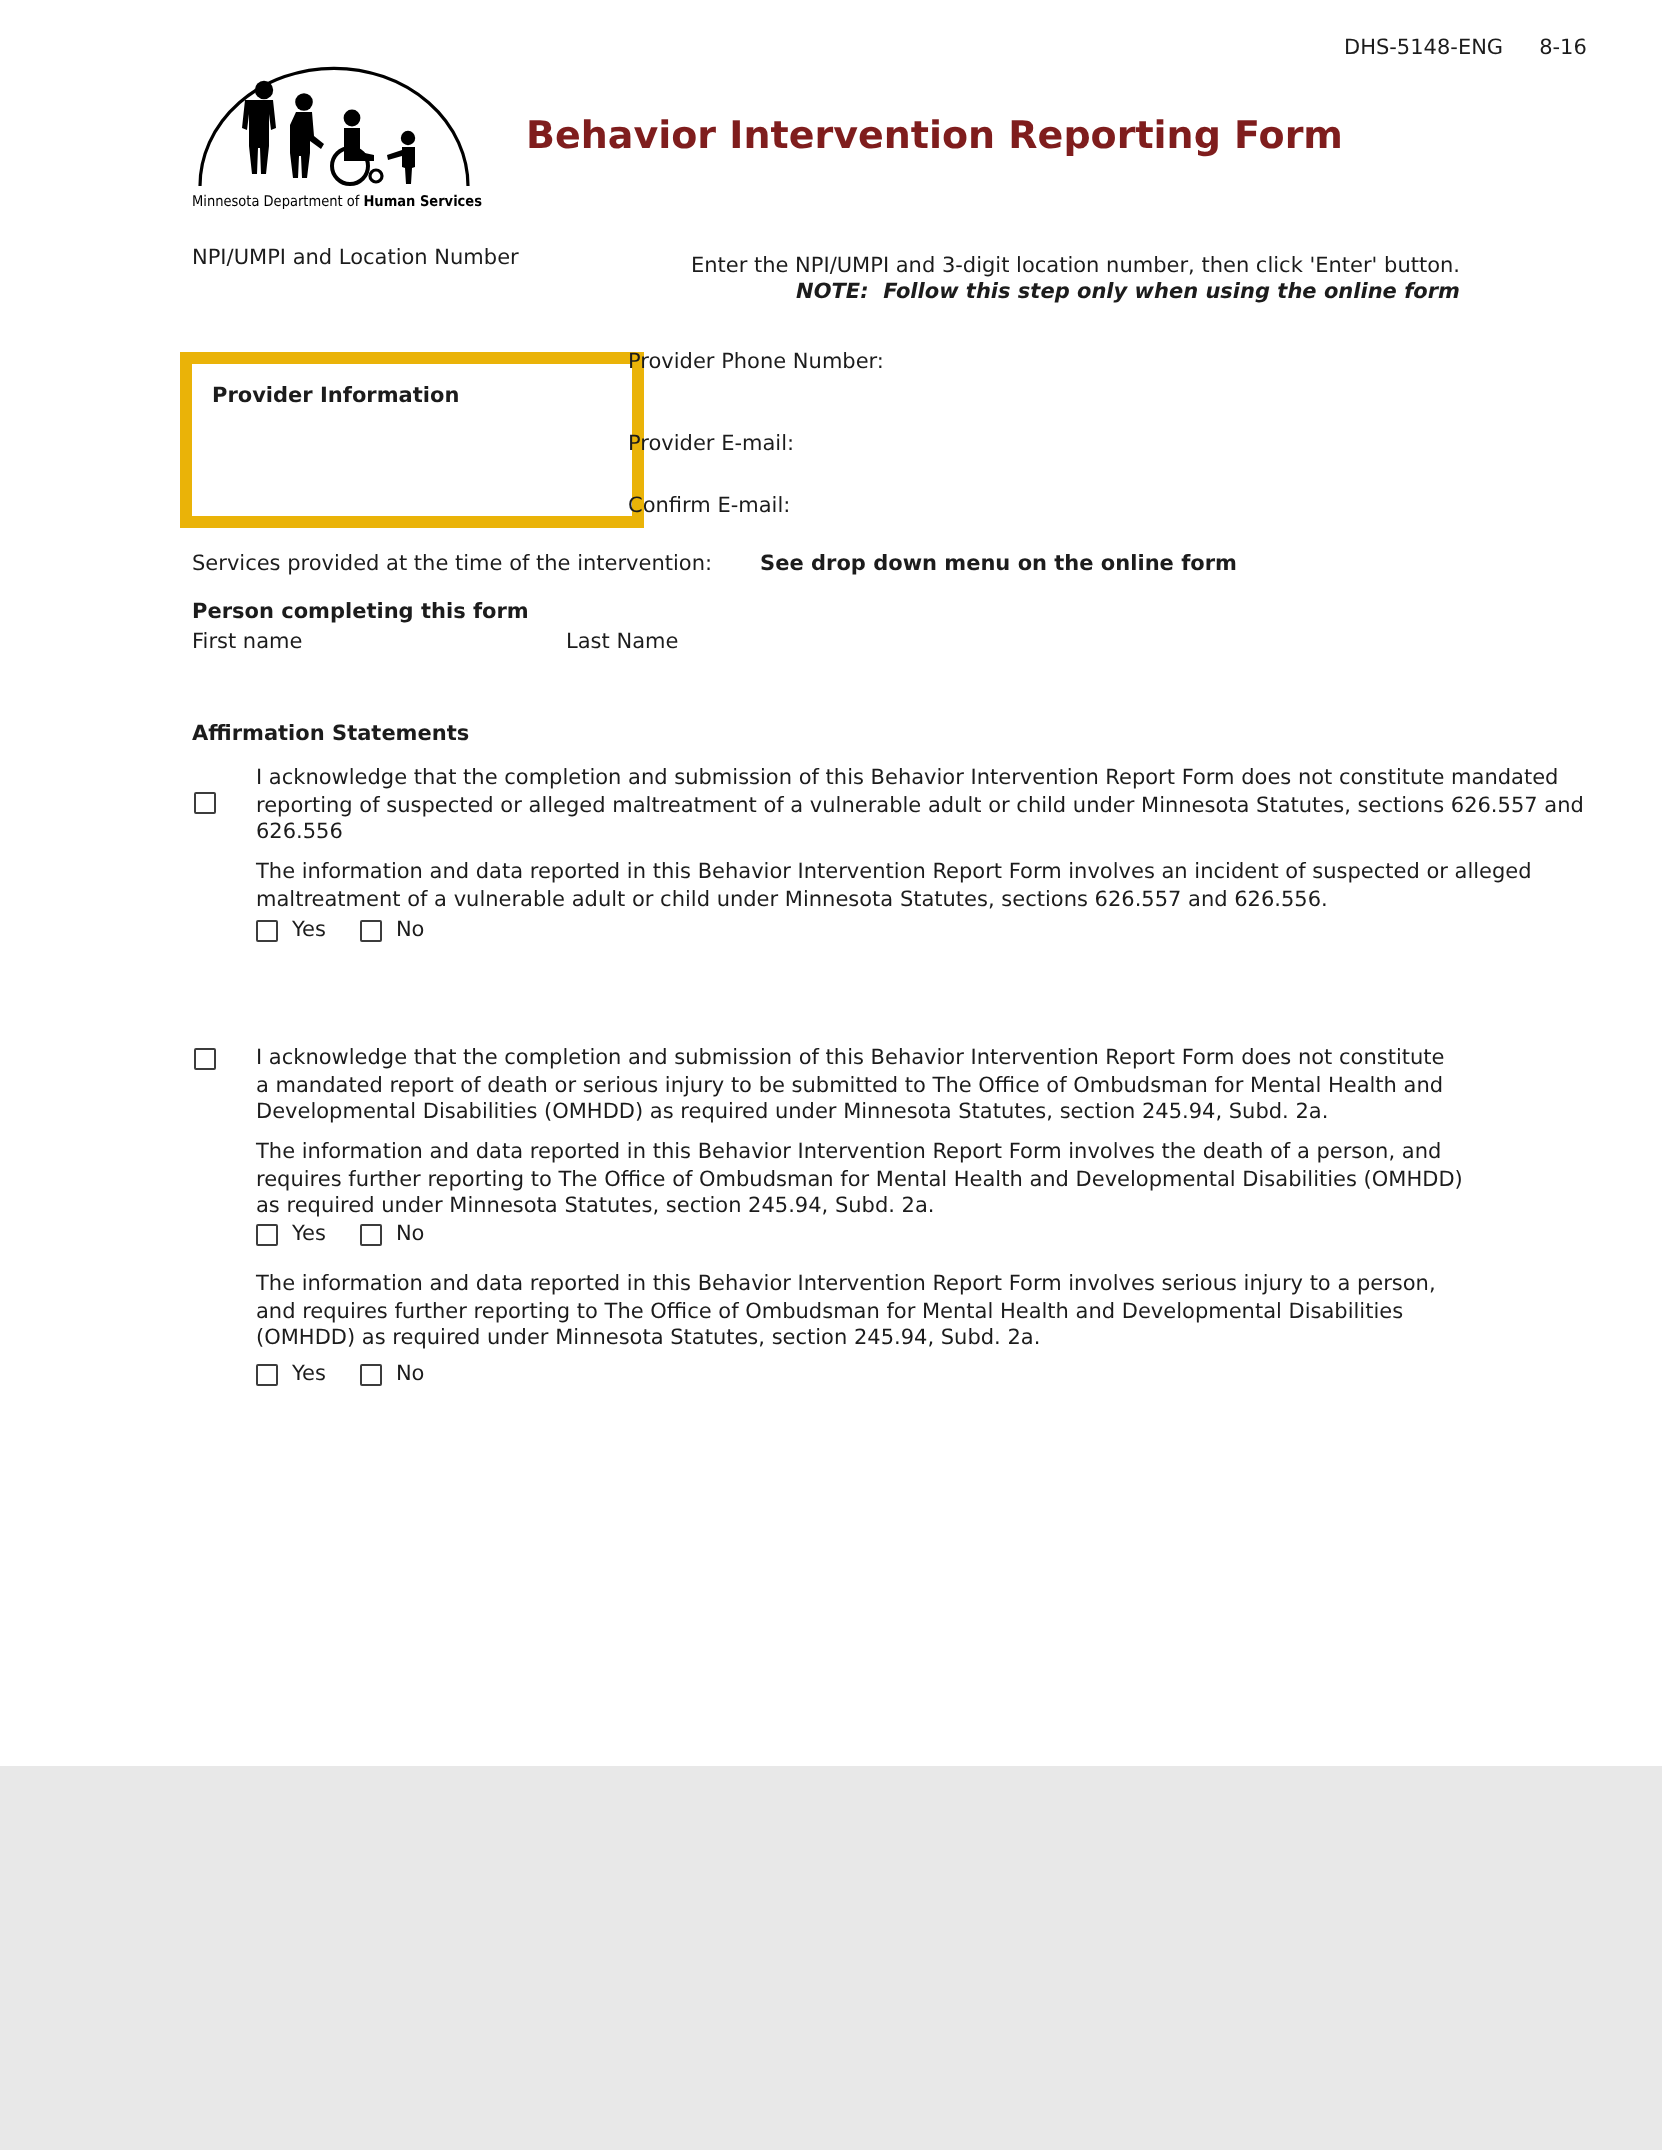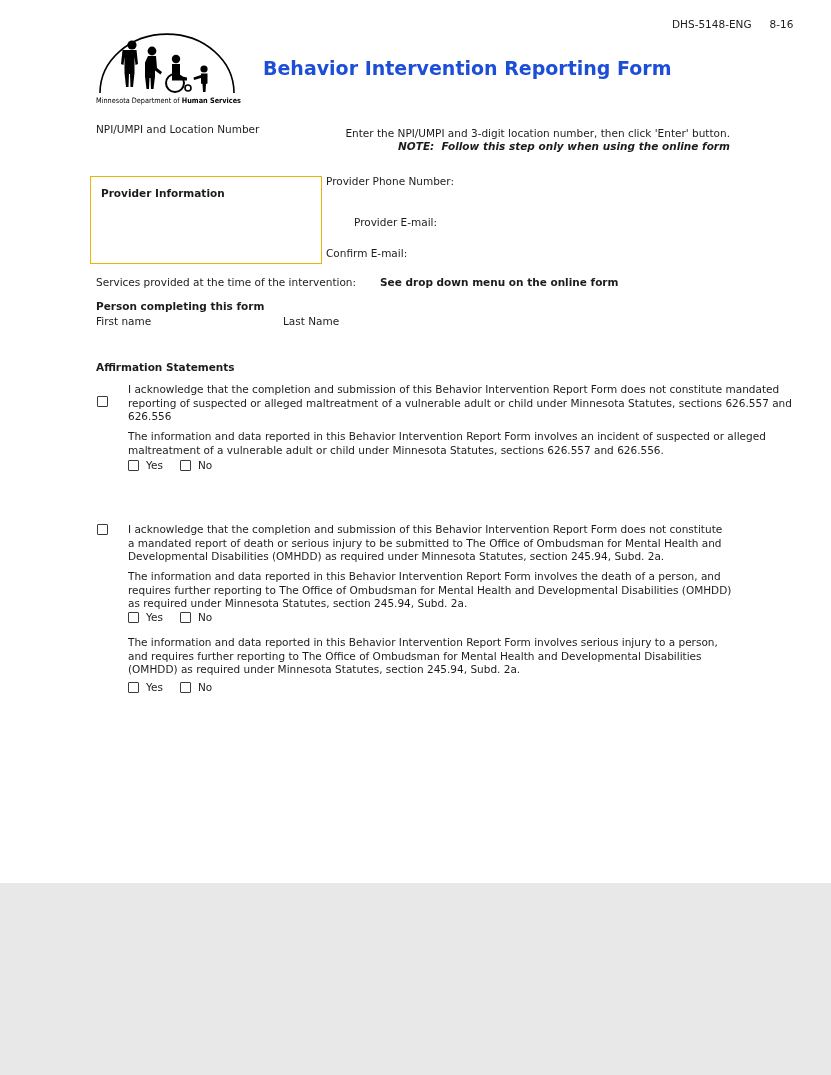--- a/index.html
+++ b/index.html
@@ -13,31 +13,31 @@
     font-size:10.5px;
     margin:0 auto;
     overflow:hidden;
   }
   .abs { position:absolute; }
 
   #doc-number { left:672px; top:18px; display:flex; gap:18px; font-size:10.5px; }
 
   #logo { left:94px; top:30px; width:150px; height:80px; }
 
-  #page-title { left:263px; top:57px; font-size:19px; font-weight:bold; color:#1d4ed8; white-space:nowrap; }
+  #page-title { left:263px; top:57px; font-size:19px; font-weight:bold; color:#7f1d1d; white-space:nowrap; }
 
   #npi-label { left:96px; top:123px; }
   #npi-instruction { left:326px; top:127px; width:404px; text-align:right; line-height:13px; }
   #npi-note { font-weight:bold; font-style:italic; white-space:pre-wrap; }
 
-  #provider-box { left:90px; top:176px; width:232px; height:88px; border:1px solid #eab308; }
+  #provider-box { left:90px; top:176px; width:232px; height:88px; border:6px solid #eab308; }
   #provider-box-label { padding:10px 0 0 10px; font-weight:bold; }
-  .provider-label { left:326px;text-align:center; }
+  .provider-label { left:314px;text-align:center; }
   #provider-phone-label { top:175px; }
-  #provider-email-label { top:216px;margin-left:28px; }
+  #provider-email-label { top:216px; }
   #confirm-email-label  { top:247px; }
 
   #services-line { left:96px; top:276px; white-space:nowrap; }
   #services-value { font-weight:bold; margin-left:24px; }
 
   #person-heading { left:96px; top:300px; font-weight:bold; }
   #first-name-label { left:96px; top:315px; }
   #last-name-label { left:283px; top:315px; }
 
   #affirmations-heading { left:96px; top:361px; font-weight:bold; }

